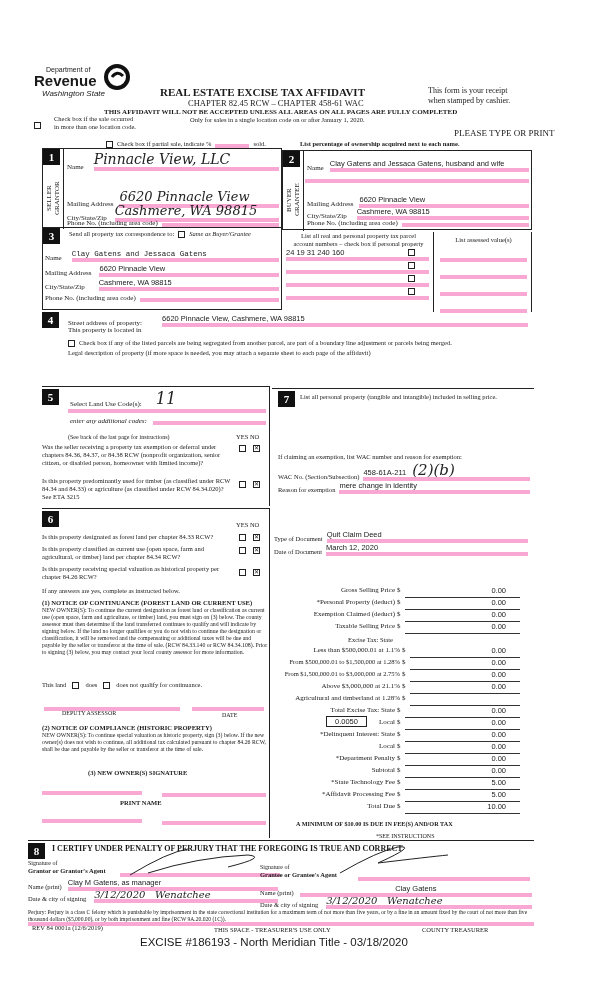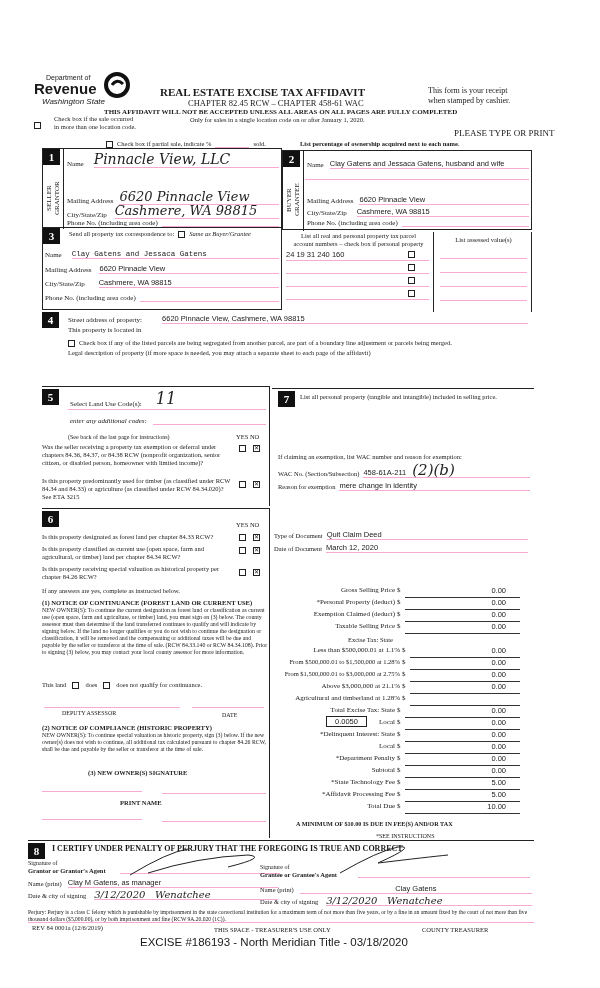--- a/index.html
+++ b/index.html
@@ -1,36 +1,36 @@
 <!DOCTYPE html>
 <html><head>
 <meta charset="utf-8">
 <style>
   * { box-sizing: border-box; margin: 0; padding: 0; }
   body { width: 600px; height: 988px; background: #fff; font-family: "Liberation Serif", serif; color: #1a1a1a; position: relative; overflow: hidden; font-size: 7px; }
   .abs { position: absolute; }
   .sans { font-family: "Liberation Sans", sans-serif; }
   .hand { font-family: "DejaVu Serif", serif; font-style: italic; font-size: 14px; color: #222; }
   .numbox { background: #111; color: #fff; font-weight: bold; font-size: 11px; width: 17px; height: 16px; display: flex; align-items: center; justify-content: center; }
-  .line { border-bottom: 1px solid #f9a8d4; }
+  .line { border-bottom: 4px solid #f9a8d4; }
   .cb { display: inline-block; width: 7px; height: 7px; border: 1px solid #222; vertical-align: middle; position: relative; }
   .cb.x::after { content: "✕"; position: absolute; font-size: 6px; left: 0px; top: -1px; line-height: 7px; }
   .vlabel { writing-mode: vertical-rl; transform: rotate(180deg); font-size: 7px; text-align: center; line-height: 8px; }
   .row { display: flex; align-items: flex-end; }
   .tax-row { position: absolute; left: 280px; width: 240px; display: flex; height: 12px; font-size: 7px; }
   .tax-row .lbl { width: 117px; text-align: right; padding-right: 2px; }
   .tax-row .dollar { width: 8px; }
   .tax-row .val { flex: 1; border-bottom: 1px solid #333; text-align: right; padding-right: 14px; font-family: "Liberation Sans", sans-serif; font-size: 7.5px; }
   .small { font-size: 6.5px; line-height: 8px; }
   .typed { font-family: "Liberation Sans", sans-serif; font-size: 7.5px; }
 </style>
 </head>
 <body>
 
-<div class="abs" style="left:34px;top:74px;width:100px;height:40px;">
+<div class="abs" style="left:34px;top:66px;width:100px;height:40px;">
   <div class="sans" style="position:absolute;left:12px;top:0;font-size:7px;">Department of</div>
   <div class="sans" style="position:absolute;left:0;top:6px;font-size:15px;font-weight:bold;">Revenue</div>
   <div class="sans" style="position:absolute;left:8px;top:23px;font-size:8px;font-style:italic;">Washington State</div>
   <svg style="position:absolute;left:70px;top:-2px;" width="26" height="26" viewBox="0 0 26 26">
       <circle cx="13" cy="13" r="11" fill="none" stroke="#111" stroke-width="4"></circle>
       <path d="M8 13 Q13 6 19 12" stroke="#111" stroke-width="3" fill="none"></path>
     </svg>
 </div>
 <div class="abs" style="left:160px;top:86px;font-size:11px;font-weight:bold;">REAL ESTATE EXCISE TAX AFFIDAVIT</div>
 <div class="abs" style="left:188px;top:98px;font-size:8.5px;">CHAPTER 82.45 RCW – CHAPTER 458-61 WAC</div>

